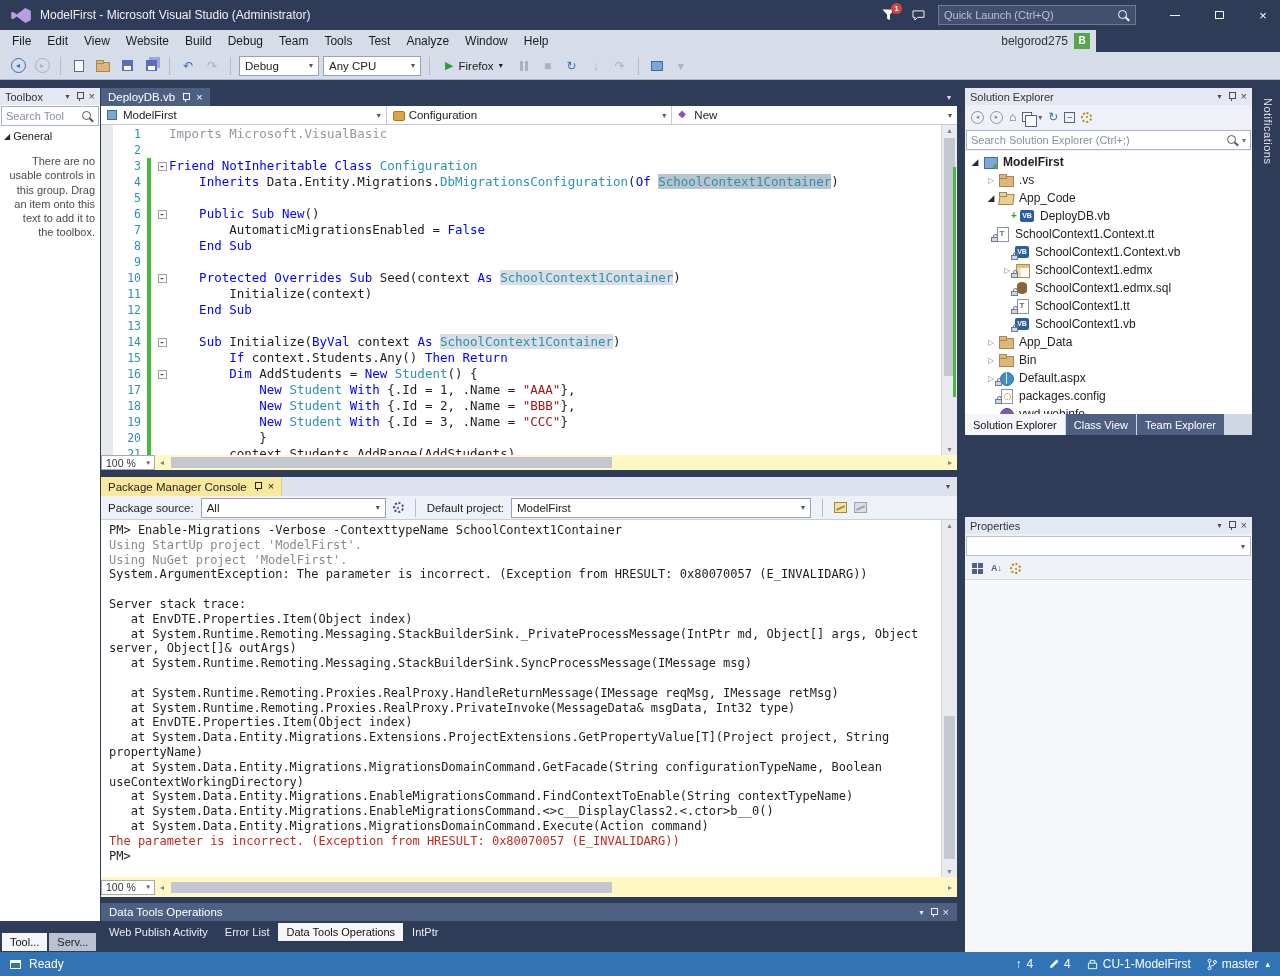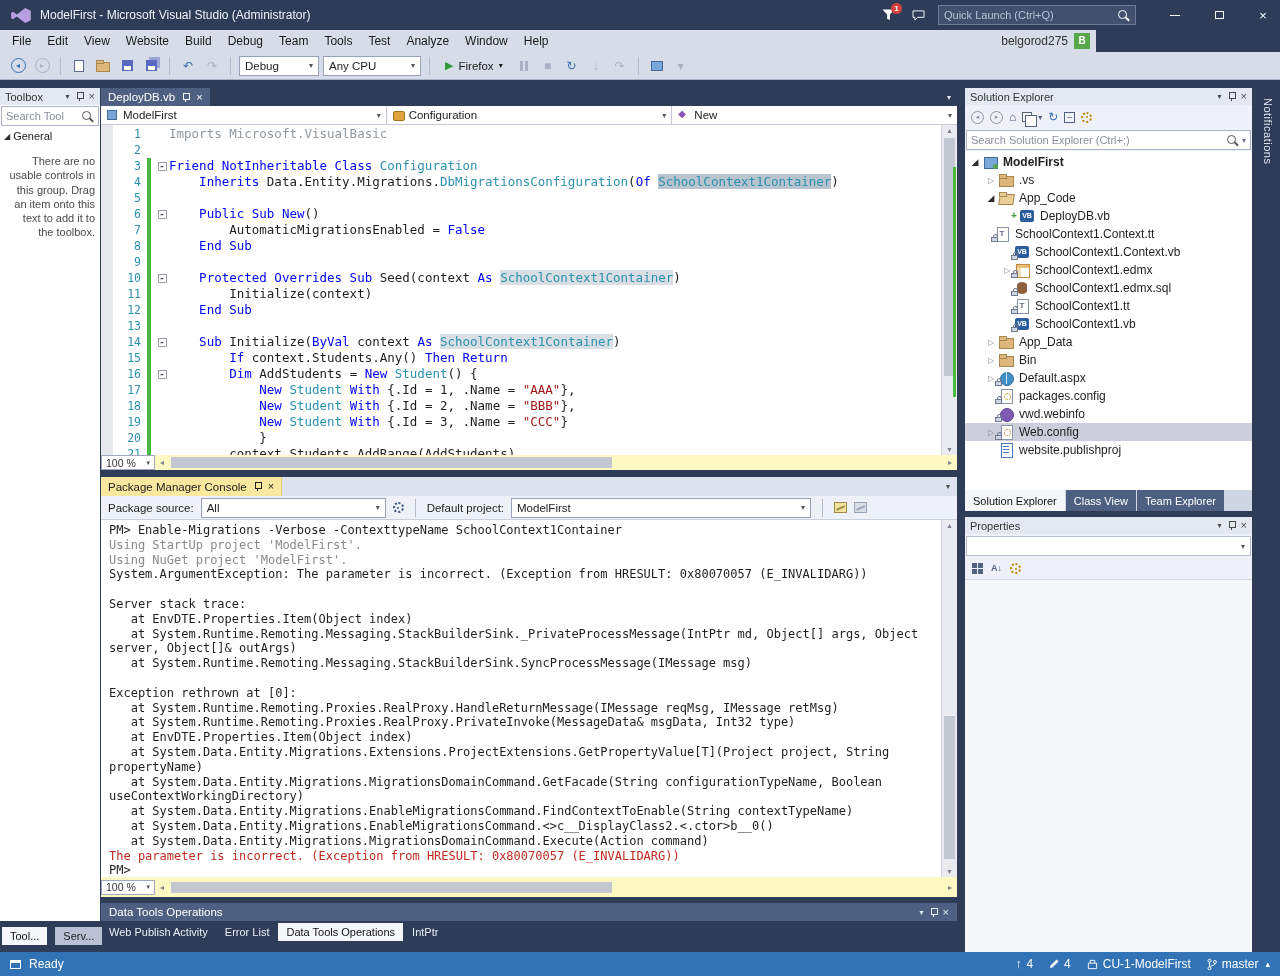--- a/index.html
+++ b/index.html
@@ -59,21 +59,21 @@
   .searchbox{height:20px;margin:1px;background:#fff;border:1px solid #aab3c7;display:flex;align-items:center;padding:0 4px;gap:3px;color:#6e7686}
   .searchbox input{flex:1;min-width:0;border:none;outline:none;background:transparent;font:11px "Liberation Sans",sans-serif;color:#444}
   .searchbox input::placeholder{color:#8a8f9a}
   .gear{width:11px;height:11px;border:2px dotted currentColor;border-radius:50%;position:relative}
   .gear::after{content:"";position:absolute;left:2.5px;top:2.5px;width:2px;height:2px;background:currentColor;border-radius:50%}
   
   .toolbox{position:absolute;left:0;top:88px;width:100px;height:833px;background:#fff;display:flex;flex-direction:column}
   .tb-section{display:flex;align-items:center;gap:3px;font-size:11px;color:#222;padding:3px 4px}
   .tri-exp{color:#2b2b2b;font-size:8px}
   .tb-empty{font-size:11px;color:#4a4a4a;text-align:right;padding:9px 5px;line-height:1.3}
-  .side-tabs{position:absolute;left:2px;top:921px;width:98px;height:26px;display:flex;gap:8px;align-items:flex-start;padding-top:6px}
+  .side-tabs{position:absolute;left:2px;top:921px;width:98px;height:26px;display:flex;gap:2px;align-items:flex-start;padding-top:12px}
   .ptab{padding:3px 8px;font-size:11px;color:#e8ecf4;white-space:nowrap}
   .ptab.active{background:#f5f6fa;color:#111}
   .side-tabs .ptab{background:#b9c1d2;color:#222}
   .side-tabs .ptab.active{background:#f5f6fa;color:#111}
   
   .editor{position:absolute;left:101px;top:88px;width:856px;height:382px;display:flex;flex-direction:column}
   .doc-tabstrip{height:18px;display:flex;align-items:stretch;color:#fff}
   .doc-tab{background:#4d6082;display:flex;align-items:center;gap:6px;padding:0 7px;font-size:11.5px}
   .strip-right{margin-left:auto;display:flex;align-items:center;gap:8px;margin-right:6px;color:#dfe3ee}
   .navbar{height:19px;background:#fff;display:flex;border-bottom:1px solid #c3cad6}
@@ -122,21 +122,21 @@
   .i-clear{width:13px;height:11px;background:#f2e3a1;border:1px solid #9c8a46;position:relative}
   .i-clear::after{content:"";position:absolute;left:1px;top:4px;width:9px;height:1.5px;background:#9c8a46;transform:rotate(-25deg)}
   .i-clear.gray{background:#d9dde6;border-color:#9aa3b5}
   .i-clear.gray::after{background:#9aa3b5}
   
   .dto{position:absolute;left:101px;top:903px;width:856px;height:44px;display:flex;flex-direction:column}
   .dto-title{height:18px;background:#4d6082;color:#fff;font-size:11.5px;display:flex;align-items:center;padding:0 8px}
   .dto-title .pt-icons{color:#e8ecf4}
   .dto-tabs{height:26px;display:flex;gap:1px;align-items:flex-start;padding-top:2px}
   
-  .sol{position:absolute;left:965px;top:88px;width:287px;height:423px;background:#eef1f7;display:flex;flex-direction:column}
+  .sol{position:absolute;left:965px;top:88px;width:287px;height:347px;background:#eef1f7;display:flex;flex-direction:column}
   .sol-toolbar{height:24px;display:flex;align-items:center;gap:6px;padding:0 6px;background:#eef1f7}
   .si{height:16px;display:flex;align-items:center;justify-content:center;color:#51617f;font-size:12px;flex:none}
   .si .circ{width:13px;height:13px;border-width:1px;color:#8b94a6;font-size:7px}
   .i-stack{width:10px;height:10px;border:1px solid #51617f;background:#fff;position:relative}
   .i-stack::after{content:"";position:absolute;left:2px;top:2px;width:10px;height:10px;border:1px solid #51617f;background:#fff}
   .i-collapse{width:11px;height:11px;border:1px solid #51617f;font:9px/9px "DejaVu Sans Mono",monospace;text-align:center;color:#51617f}
   .blue{color:#3b6fb5}
   .gold{color:#b8860b}
   .sol-tree{flex:1;background:#fff;overflow:hidden;font-size:12px;padding-top:2px}
   .tree-row{height:18px;display:flex;align-items:center;white-space:nowrap}
@@ -547,21 +547,20 @@
         <div class="pmc-line g">Using StartUp project 'ModelFirst'.</div>
         <div class="pmc-line g">Using NuGet project 'ModelFirst'.</div>
         <div class="pmc-line n">System.ArgumentException: The parameter is incorrect. (Exception from HRESULT: 0x80070057 (E_INVALIDARG))</div>
         <div class="pmc-line n"></div>
         <div class="pmc-line n">Server stack trace: </div>
         <div class="pmc-line n">   at EnvDTE.Properties.Item(Object index)</div>
         <div class="pmc-line n">   at System.Runtime.Remoting.Messaging.StackBuilderSink._PrivateProcessMessage(IntPtr md, Object[] args, Object</div>
         <div class="pmc-line n">server, Object[]&amp; outArgs)</div>
         <div class="pmc-line n">   at System.Runtime.Remoting.Messaging.StackBuilderSink.SyncProcessMessage(IMessage msg)</div>
         <div class="pmc-line n"></div>
-        <div class="pmc-line n">Exception rethrown at [0]: </div>
         <div class="pmc-line n">   at System.Runtime.Remoting.Proxies.RealProxy.HandleReturnMessage(IMessage reqMsg, IMessage retMsg)</div>
         <div class="pmc-line n">   at System.Runtime.Remoting.Proxies.RealProxy.PrivateInvoke(MessageData&amp; msgData, Int32 type)</div>
         <div class="pmc-line n">   at EnvDTE.Properties.Item(Object index)</div>
         <div class="pmc-line n">   at System.Data.Entity.Migrations.Extensions.ProjectExtensions.GetPropertyValue[T](Project project, String</div>
         <div class="pmc-line n">propertyName)</div>
         <div class="pmc-line n">   at System.Data.Entity.Migrations.MigrationsDomainCommand.GetFacade(String configurationTypeName, Boolean</div>
         <div class="pmc-line n">useContextWorkingDirectory)</div>
         <div class="pmc-line n">   at System.Data.Entity.Migrations.EnableMigrationsCommand.FindContextToEnable(String contextTypeName)</div>
         <div class="pmc-line n">   at System.Data.Entity.Migrations.EnableMigrationsCommand.&lt;&gt;c__DisplayClass2.&lt;.ctor&gt;b__0()</div>
         <div class="pmc-line n">   at System.Data.Entity.Migrations.MigrationsDomainCommand.Execute(Action command)</div>

